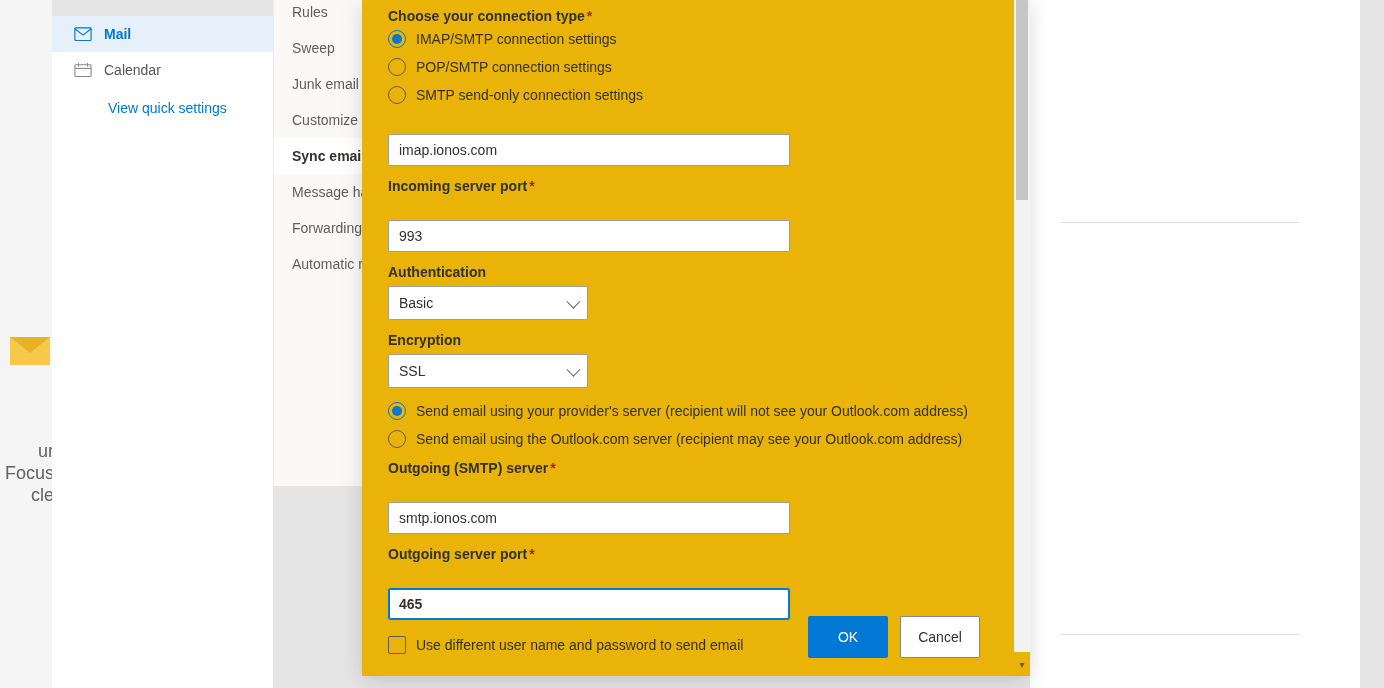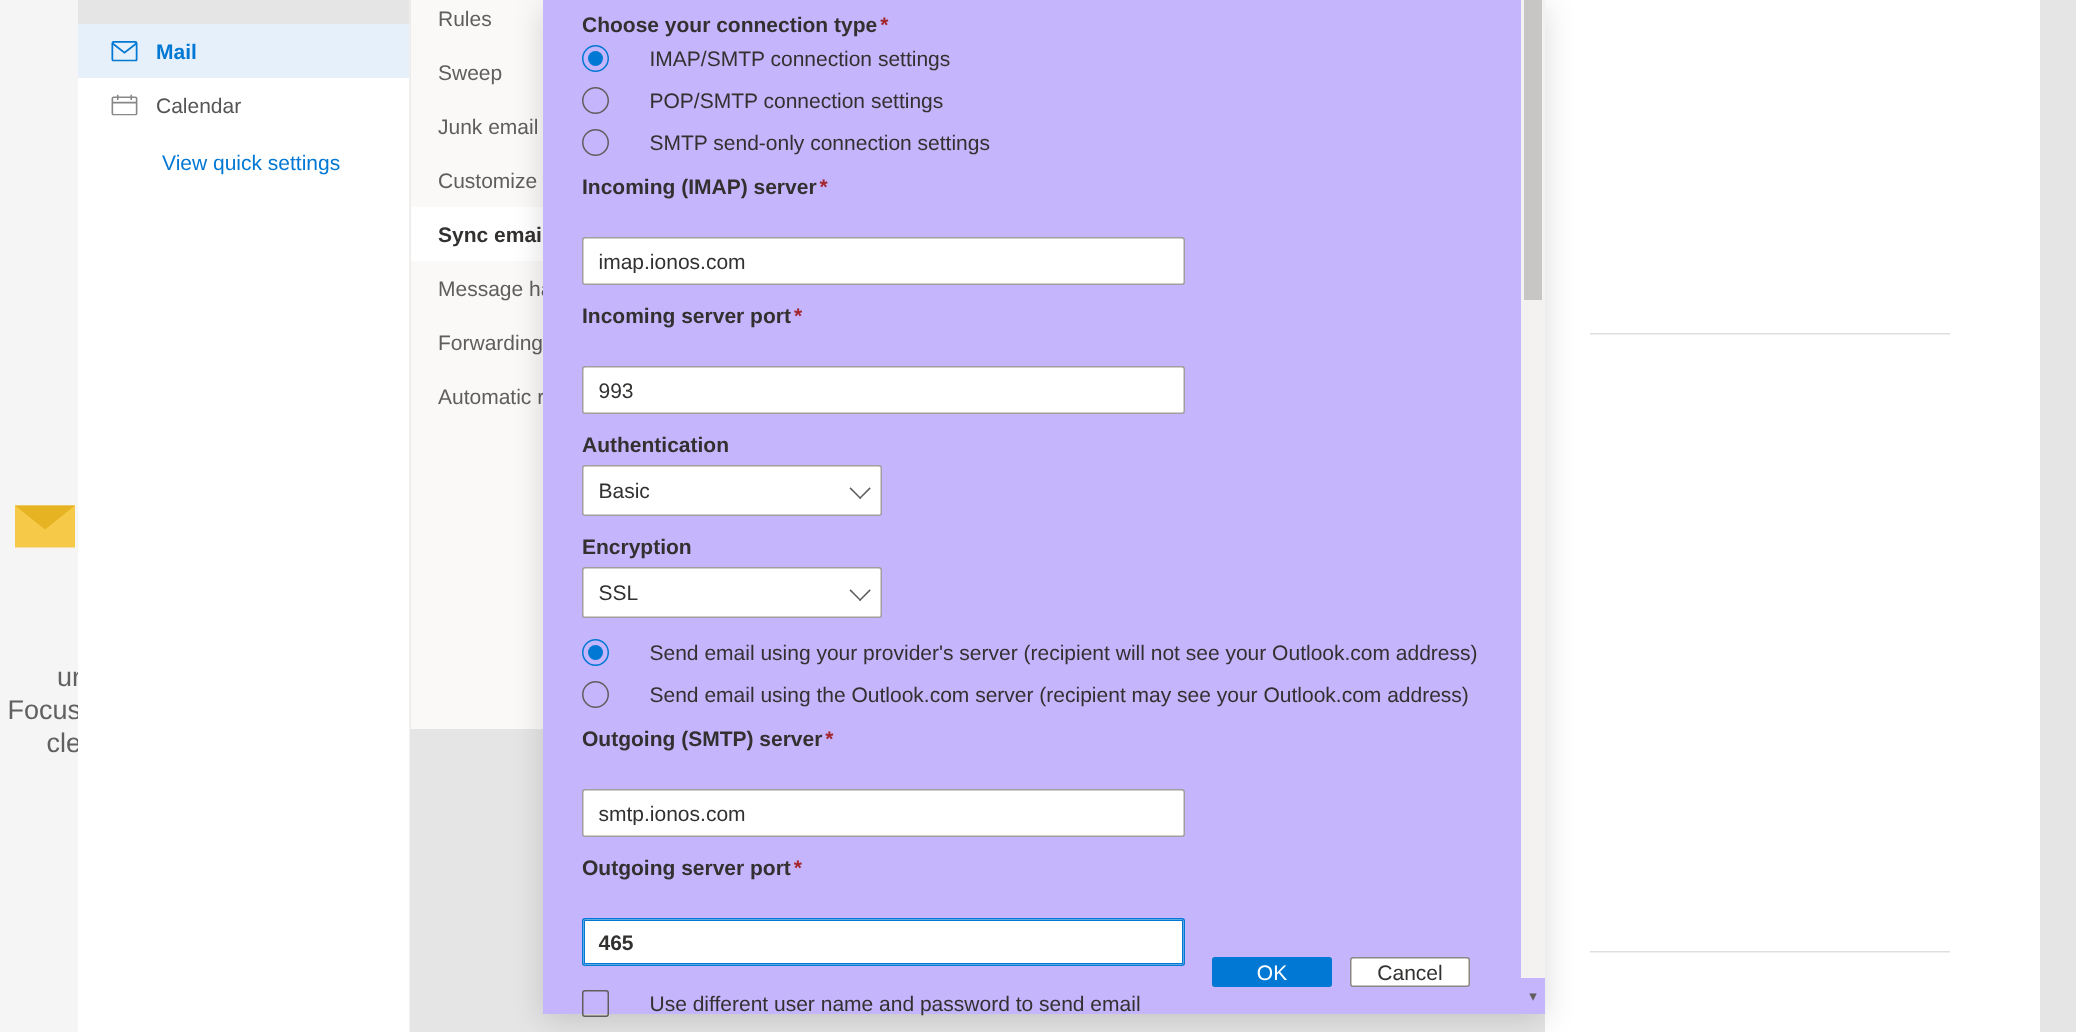--- a/index.html
+++ b/index.html
@@ -114,21 +114,21 @@
     left: 1060px; top: 634px;
     width: 240px; height: 1px;
     background: #e1dfdd;
   }
 
   
   .dialog {
     position: absolute;
     left: 362px; top: 0;
     width: 668px; height: 676px;
-    background: #c4b5fd;
+    background: #eab308;
     box-shadow: 0 4px 20px rgba(0,0,0,0.15);
   }
   .dialog-scroll {
     position: absolute;
     right: 0; top: 0; bottom: 24px;
     width: 16px;
     background: #f3f2f1;
   }
   .dialog-scroll-thumb {
     position: absolute;
@@ -221,31 +221,31 @@
 
   .buttons {
     position: absolute;
     right: 50px;
     bottom: 18px;
     display: flex;
     gap: 12px;
   }
   .btn {
     min-width: 80px;
-    height: 20px;
+    height: 42px;
     border-radius: 2px;
     display: flex; align-items: center; justify-content: center;
     cursor: pointer;
     font: inherit;
     padding: 0 16px;
   }
   .btn-primary { background: #0078d4; color: #fff; border: none; }
   .btn-default { background: #fff; color: #323130; border: 1px solid #8a8886; }
 
-  .radio-text, .check-text { color: #323130; margin-left: 17px; }
+  .radio-text, .check-text { color: #323130; }
 </style>
 </head>
 <body>
 
 <div class="bg-left"></div>
 <div class="envelope">
   <svg viewBox="0 0 48 48">
       <polygon points="4,12 44,12 44,40 4,40" fill="#f7c948"></polygon>
       <polygon points="4,12 24,28 44,12" fill="#e6b322"></polygon>
     </svg>
@@ -326,23 +326,20 @@
     </div>
     <div class="radio-row">
       <span class="radio"></span>
       <span class="radio-text">POP/SMTP connection settings</span>
     </div>
     <div class="radio-row">
       <span class="radio"></span>
       <span class="radio-text">SMTP send-only connection settings</span>
     </div>
 
-    <div class="label">
-      <span>Incoming (IMAP) server</span><span class="req">*</span>
-    </div>
     <input class="text-input" value="imap.ionos.com" style="">
 
     <div class="label">
       <span>Incoming server port</span><span class="req">*</span>
     </div>
     <input class="text-input" value="993" style="">
 
     <div class="label">
       <span>Authentication</span>
     </div>

